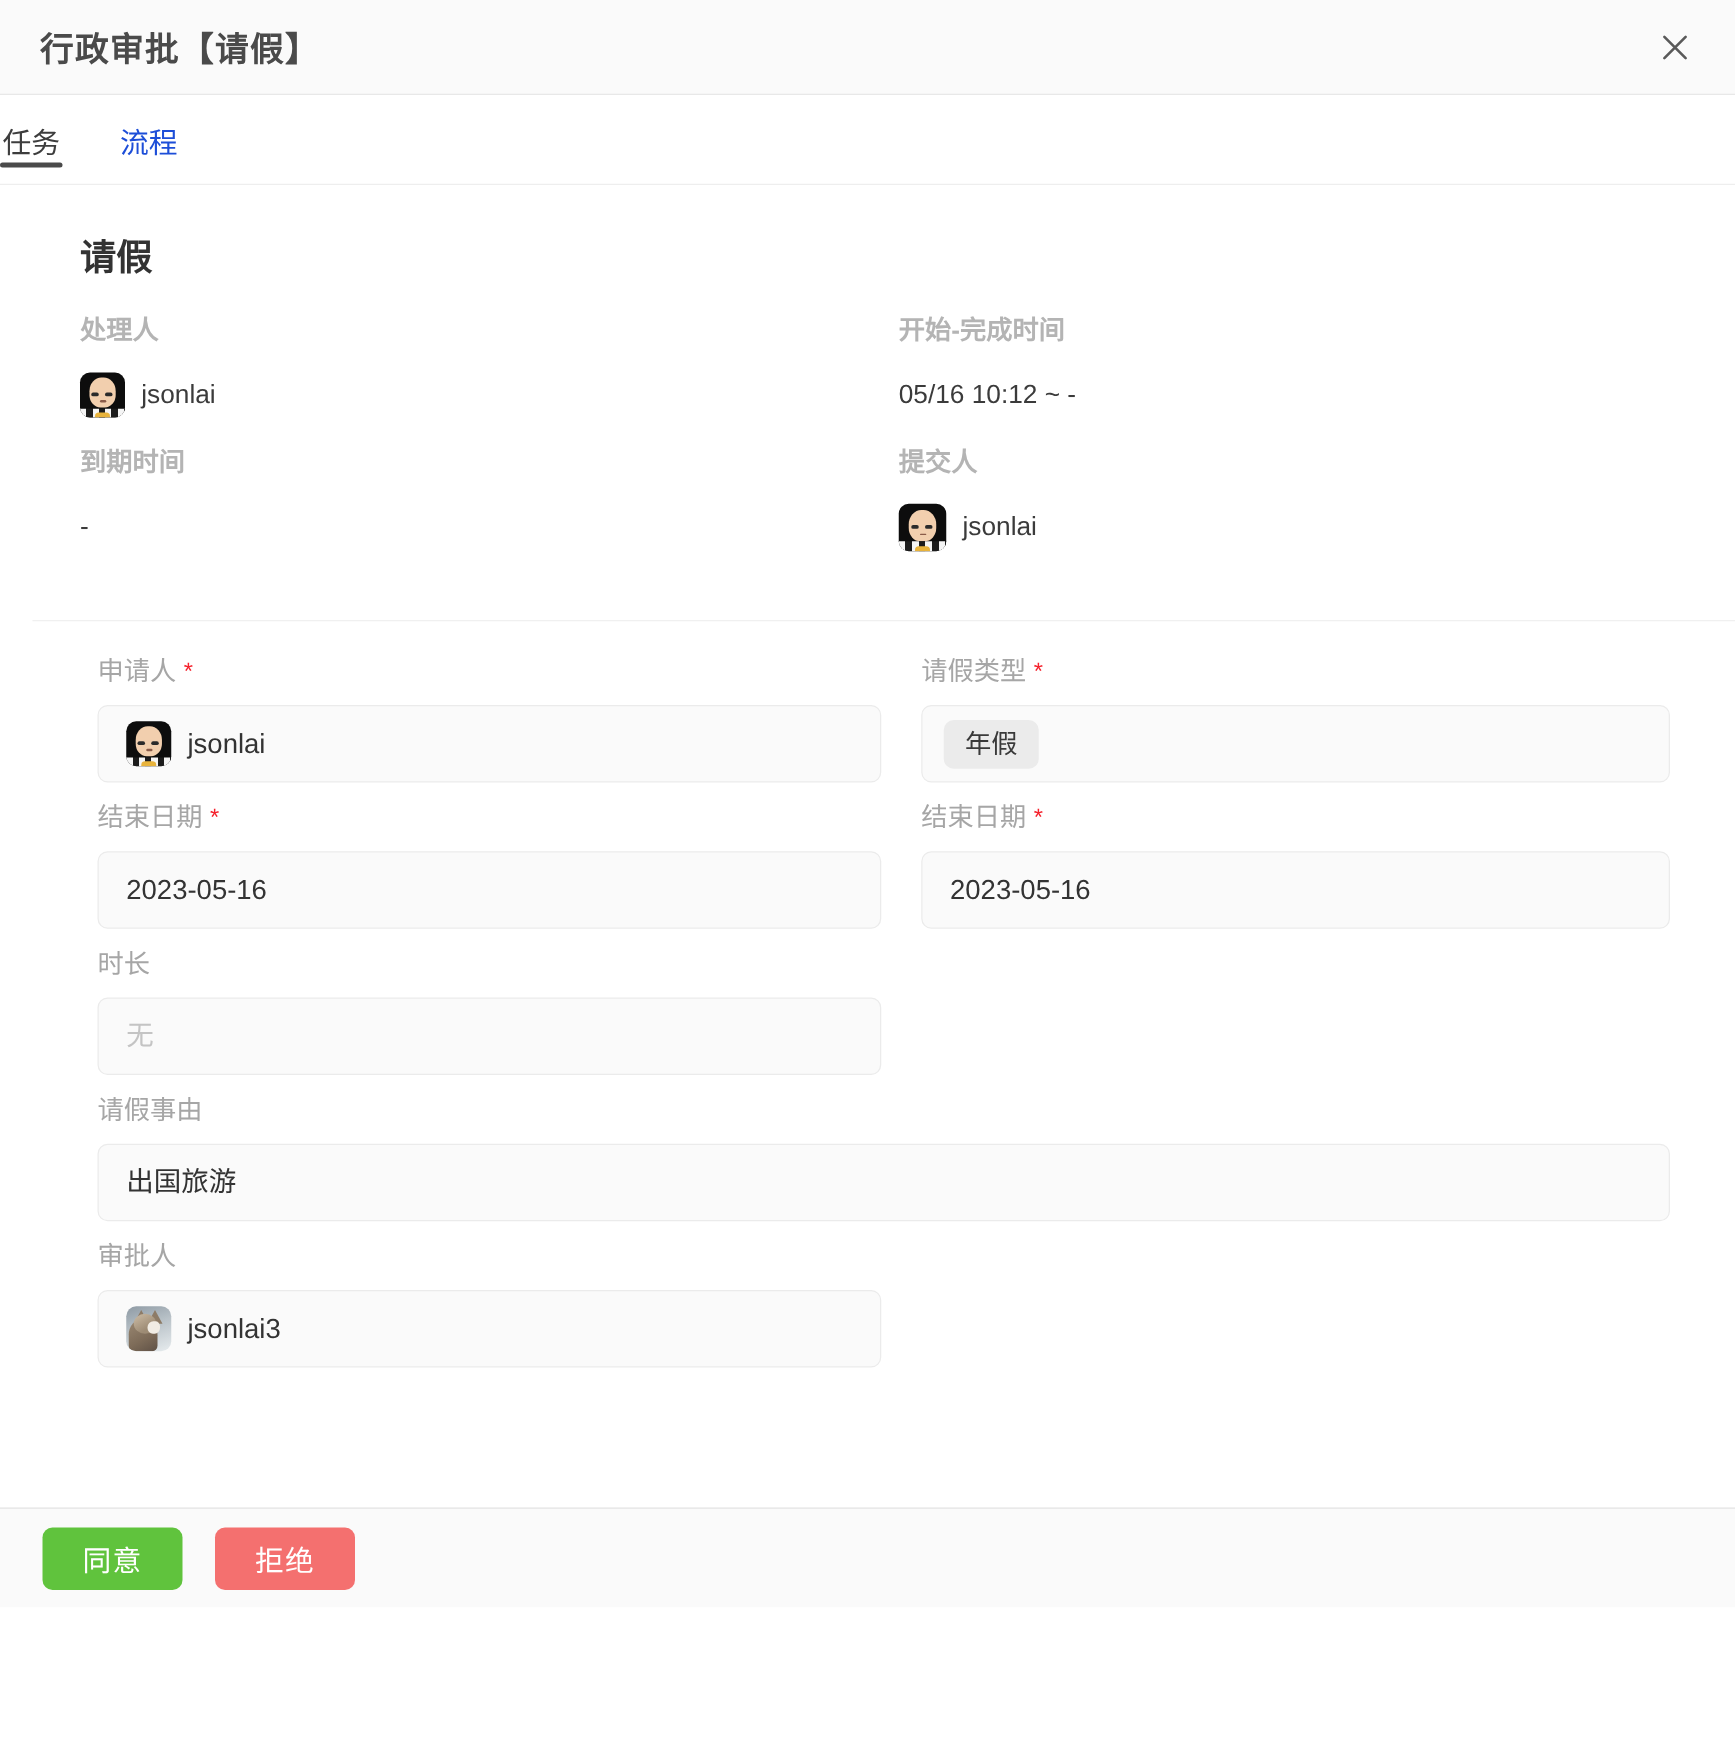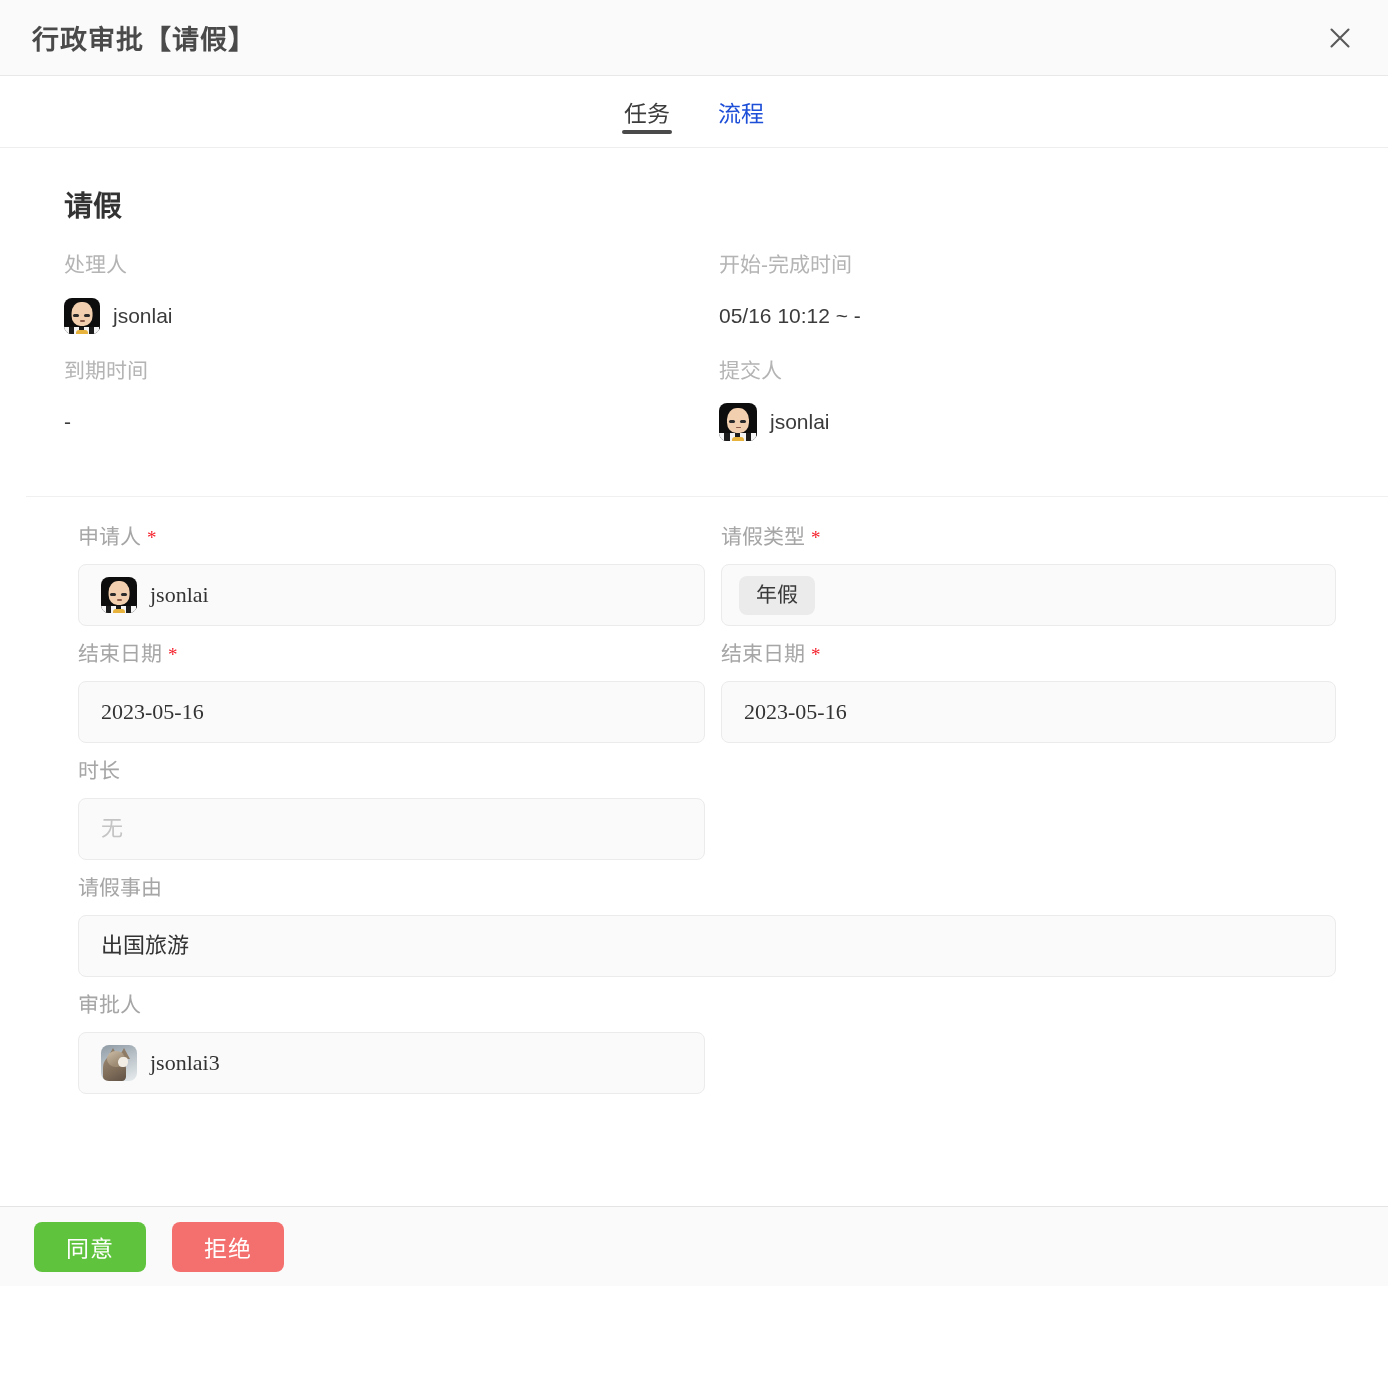--- a/index.html
+++ b/index.html
@@ -47,21 +47,21 @@
   }
   .close-btn svg { display: block; }
 
   
   .tabbar {
     height: 72px;
     flex: 0 0 72px;
     border-bottom: 1px solid #eeeeee;
     display: flex;
     align-items: center;
-    justify-content: center;
+    justify-content: flex-start;
     gap: 44px;
     background: #ffffff;
   }
   .tab {
     position: relative;
     font-size: 23px;
     color: #1d4ed8;
     height: 72px;
     display: flex;
     align-items: center;
@@ -102,20 +102,21 @@
     display: grid;
     grid-template-columns: 655px 1fr;
     row-gap: 0;
   }
   .meta-cell { padding-bottom: 6px; }
   .meta-label {
     font-size: 21px;
     color: #b4b4b4;
     line-height: 1;
     margin-bottom: 19px;
+    font-weight: bold;
   }
   .meta-value {
     font-size: 21px;
     color: #3b3b3b;
     line-height: 36px;
     height: 44px;
     display: flex;
     align-items: center;
     margin-bottom: 16px;
   }
@@ -211,22 +212,21 @@
     border-radius: 50% 40% 46% 46%;
   }
 
   
   .form {
     padding: 30px 52px 0 52px;
   }
   .form-row {
     display: grid;
     grid-template-columns: 627px 1fr;
-    column-gap: 16px;
-    font-family: Liberation Serif, serif;
+    column-gap: 32px;
   }
   .form-row.full { grid-template-columns: 1fr; }
 
   .field { margin-bottom: 18px; }
   .field-label {
     font-size: 21px;
     color: #a6a6a6;
     line-height: 1;
     margin-bottom: 16px;
     display: flex;

